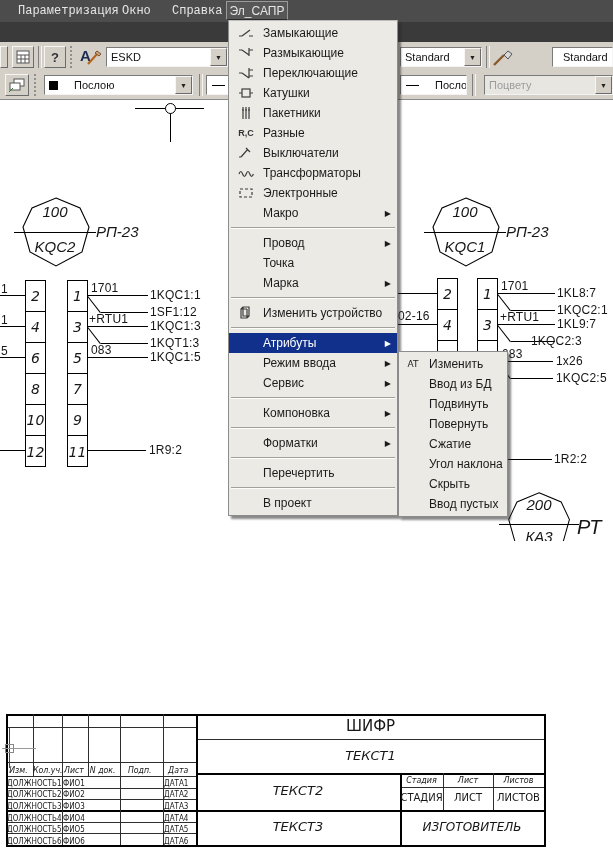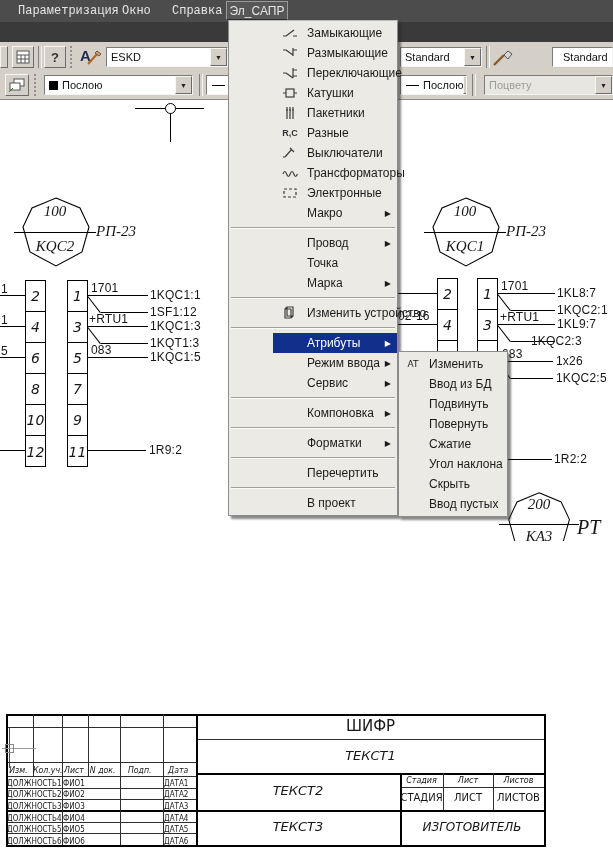--- a/index.html
+++ b/index.html
@@ -8,43 +8,43 @@
   
   .menubar{left:0;top:0;width:613px;height:22px;background:#4c4c4c;color:#e6e6e6;font-size:12px;z-index:6;}
   .mb-item{position:absolute;top:4px;white-space:nowrap;font-family:Liberation Mono, monospace;}
   .mb-active{position:absolute;left:226px;top:1px;width:62px;height:19px;background:#575757;border:1px solid #9a9a9a;border-bottom-color:#2c2c2c;display:flex;align-items:center;justify-content:center;box-sizing:border-box;}
   .darkstrip{left:0;top:22px;width:613px;height:20px;background:#3a3a3a;border-bottom:1px solid #1f1f1f;z-index:5;}
   .toolbar1{left:0;top:42px;width:613px;height:30px;background:#d4d0c8;border-bottom:1px solid #9c988f;z-index:5;}
   .toolbar2{left:0;top:72px;width:613px;height:27px;background:#d4d0c8;border-bottom:1px solid #8a8a8a;z-index:5;}
   .tbtn{position:absolute;background:#d4d0c8;border:1px solid;border-color:#f7f6f3 #6b6b6b #6b6b6b #f7f6f3;display:flex;align-items:center;justify-content:center;box-sizing:border-box;}
   .tsep{position:absolute;width:2px;border-left:1px solid #808080;border-right:1px solid #f5f5f2;}
   .grip{position:absolute;width:3px;border-left:2px dotted #8f8f8f;}
-  .combo{position:absolute;height:20px;background:#fff;border:1px solid;border-color:#7a7a7a #f4f4f4 #f4f4f4 #7a7a7a;display:flex;align-items:center;font-size:11px;color:#111;box-sizing:border-box;overflow:hidden;}
+  .combo{position:absolute;height:20px;background:#fff;border:1px solid;border-color:#7a7a7a #f4f4f4 #f4f4f4 #7a7a7a;display:flex;align-items:center;font-size:11px;color:#111;box-sizing:border-box;overflow:hidden;gap:12px;}
   .combo .val{padding-left:4px;white-space:nowrap;}
   .combo .cbtn{margin-left:auto;width:15px;align-self:stretch;background:#d4d0c8;border:1px solid;border-color:#f7f6f3 #6b6b6b #6b6b6b #f7f6f3;display:flex;align-items:center;justify-content:center;font-size:7px;color:#222;flex:0 0 15px;}
   .swatch{width:9px;height:9px;background:#000;margin-left:4px;flex:0 0 9px;}
   .lwline{width:13px;height:1px;background:#000;margin-left:5px;flex:0 0 13px;}
   
   .dmenu{left:228px;top:20px;width:170px;background:#eceae5;border:1px solid #8c8c8c;border-top-color:#bdbdbd;box-shadow:3px 3px 2px rgba(40,40,40,.55);z-index:20;padding:2px 0;box-sizing:border-box;}
   .smenu{left:398px;top:351px;width:110px;background:#eceae5;border:1px solid #8c8c8c;box-shadow:3px 3px 2px rgba(40,40,40,.55);z-index:21;padding:2px 0;box-sizing:border-box;}
-  .mi{height:20px;display:flex;align-items:center;font-size:12px;color:#1b1b1b;padding:0 6px 0 6px;margin-left:44px;}
+  .mi{height:20px;display:flex;align-items:center;font-size:12px;color:#1b1b1b;padding:0 6px 0 6px;}
   .mi .ig{width:22px;flex:0 0 22px;display:flex;align-items:center;justify-content:center;}
   .mi .ml{margin-left:6px;white-space:nowrap;}
   .mi .sub{margin-left:auto;font-size:8px;color:#1b1b1b;}
   .mi-hl{background:#10308c;color:#fff;}
   .mi-hl .sub{color:#fff;}
   .msep{height:0;border-top:1px solid #a3a09a;border-bottom:1px solid #fdfdfc;margin:4px 2px;}
   .smi{height:20px;display:flex;align-items:center;font-size:12px;color:#1b1b1b;padding:0 4px;}
   .smi .ig{width:20px;flex:0 0 20px;display:flex;align-items:center;justify-content:center;font-size:9px;color:#222;font-family:"DejaVu Sans",sans-serif;}
   .smi .ml{margin-left:6px;white-space:nowrap;}
   .micon{stroke:#3c3c3c;fill:none;stroke-width:1.2;}
   
   .wire{position:absolute;height:1px;background:#000;z-index:1;}
   .diag{position:absolute;height:1px;background:#000;transform-origin:0 0;z-index:1;}
-  .cad{position:absolute;font-family:Liberation Serif, serif;color:#161616;white-space:nowrap;z-index:1;}
+  .cad{position:absolute;font-family:Liberation Sans, sans-serif;color:#161616;white-space:nowrap;z-index:1;}
   .cadi{font-style:italic;}
   .wlbl{font-size:12px;letter-spacing:.2px;font-family:"Liberation Sans",sans-serif;}
   .tcol{position:absolute;border:1px solid #000;box-sizing:border-box;background:#fff;z-index:1;}
   .tcell{box-sizing:border-box;height:31px;border-bottom:1px solid #000;display:flex;align-items:center;justify-content:center;font-style:italic;font-size:14px;font-family:"DejaVu Sans",sans-serif;color:#161616;}
   .tcell:last-child{border-bottom:none;}
   .oct{position:absolute;z-index:1;}
   .oct polygon{fill:none;stroke:#000;stroke-width:1.1;}
   
   .hl{position:absolute;background:#2e2e2e;height:1px;z-index:2;}
   .hl2{position:absolute;background:#000;height:2px;z-index:2;}

